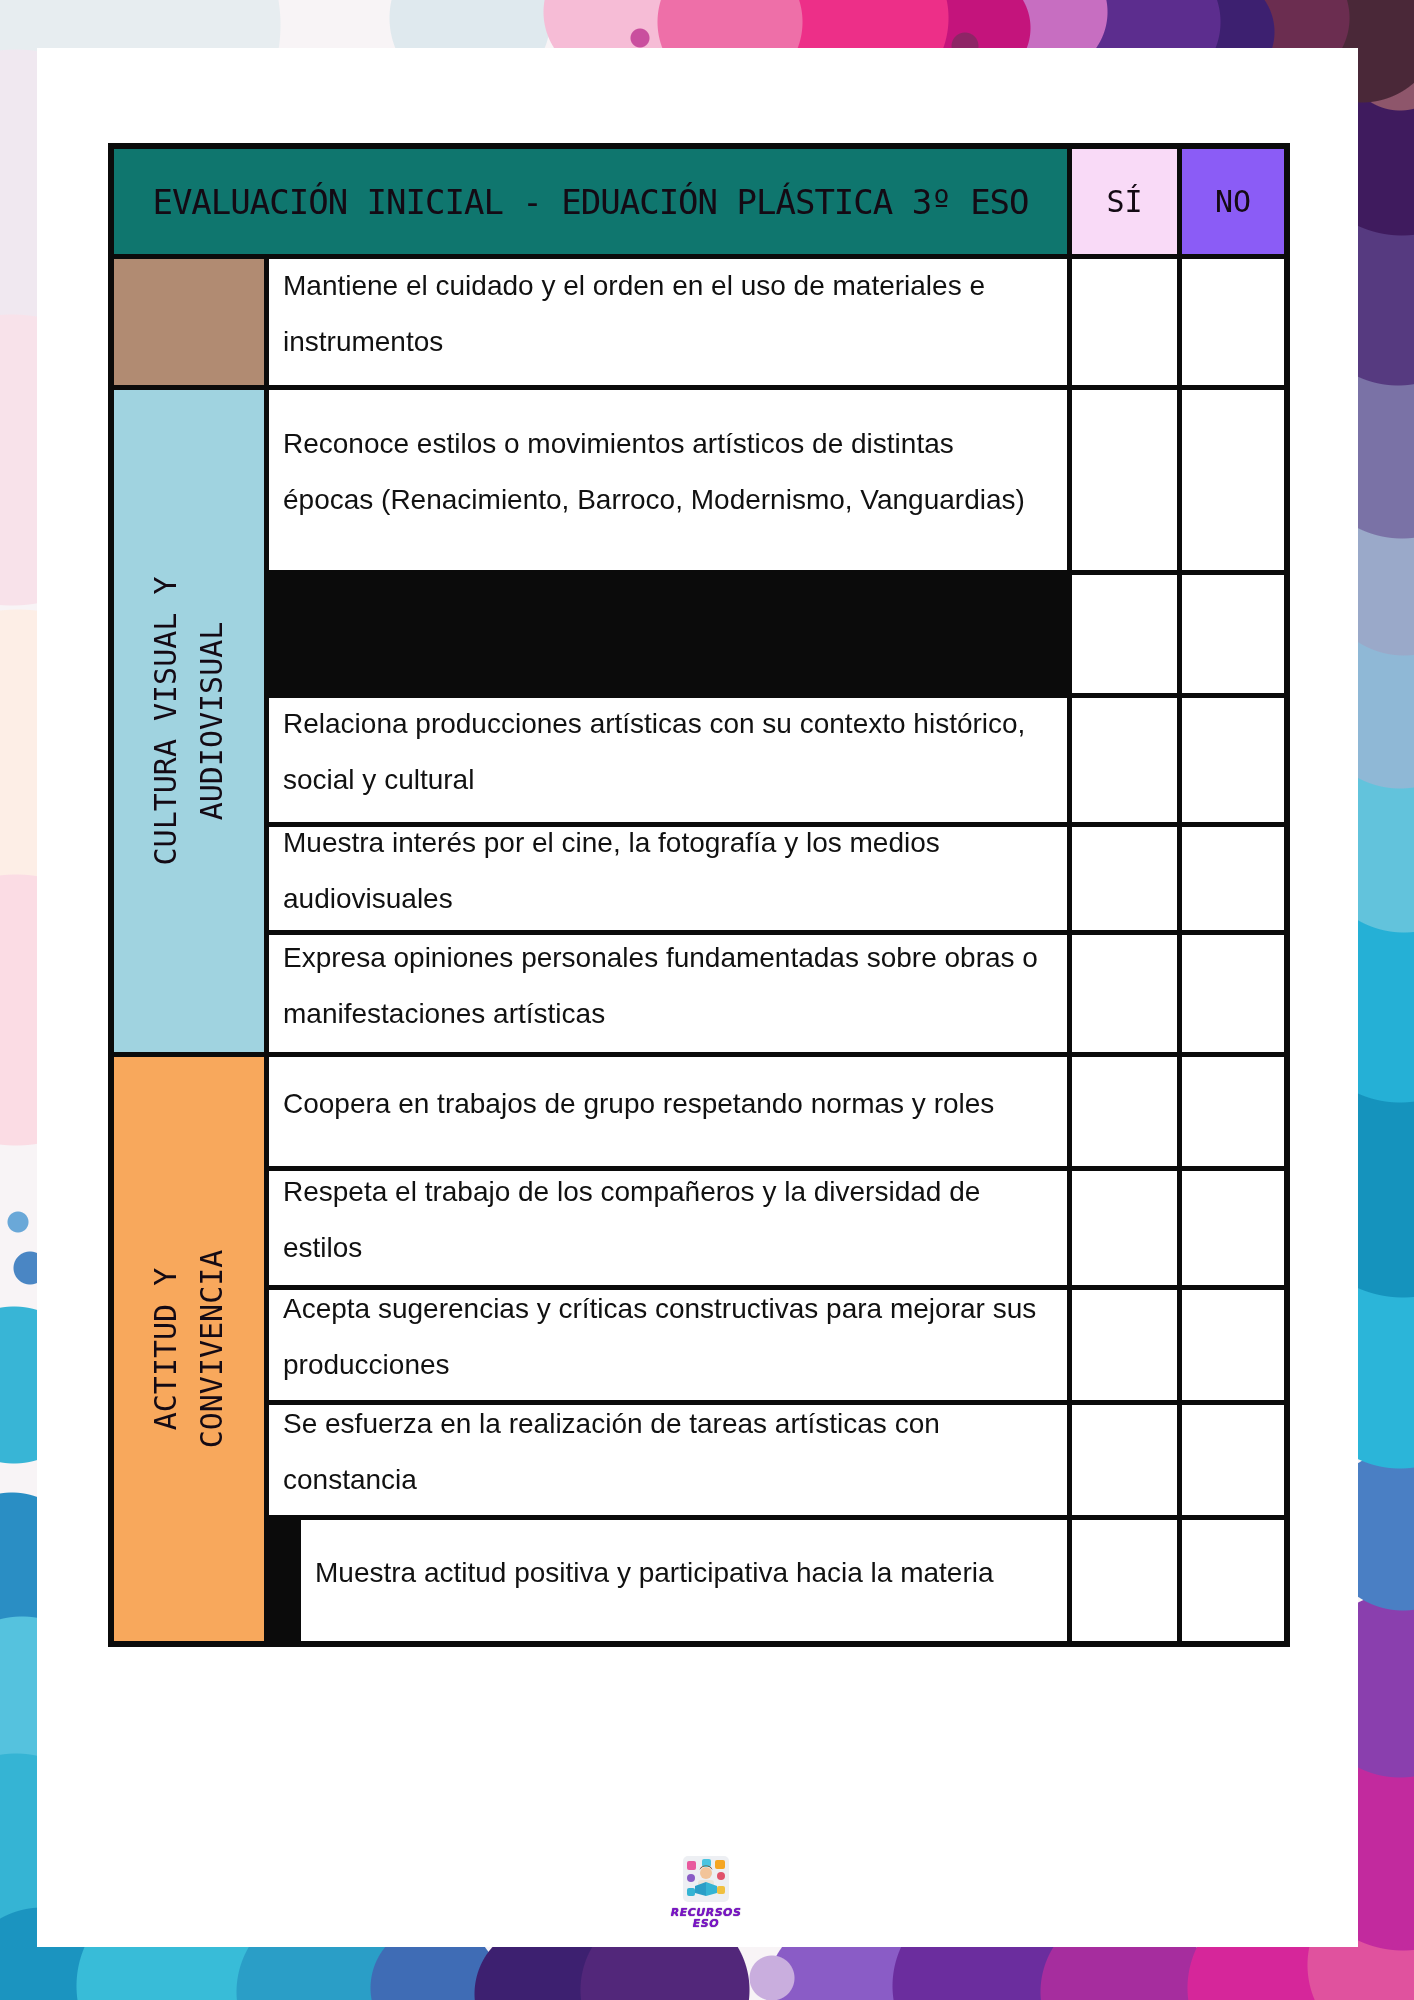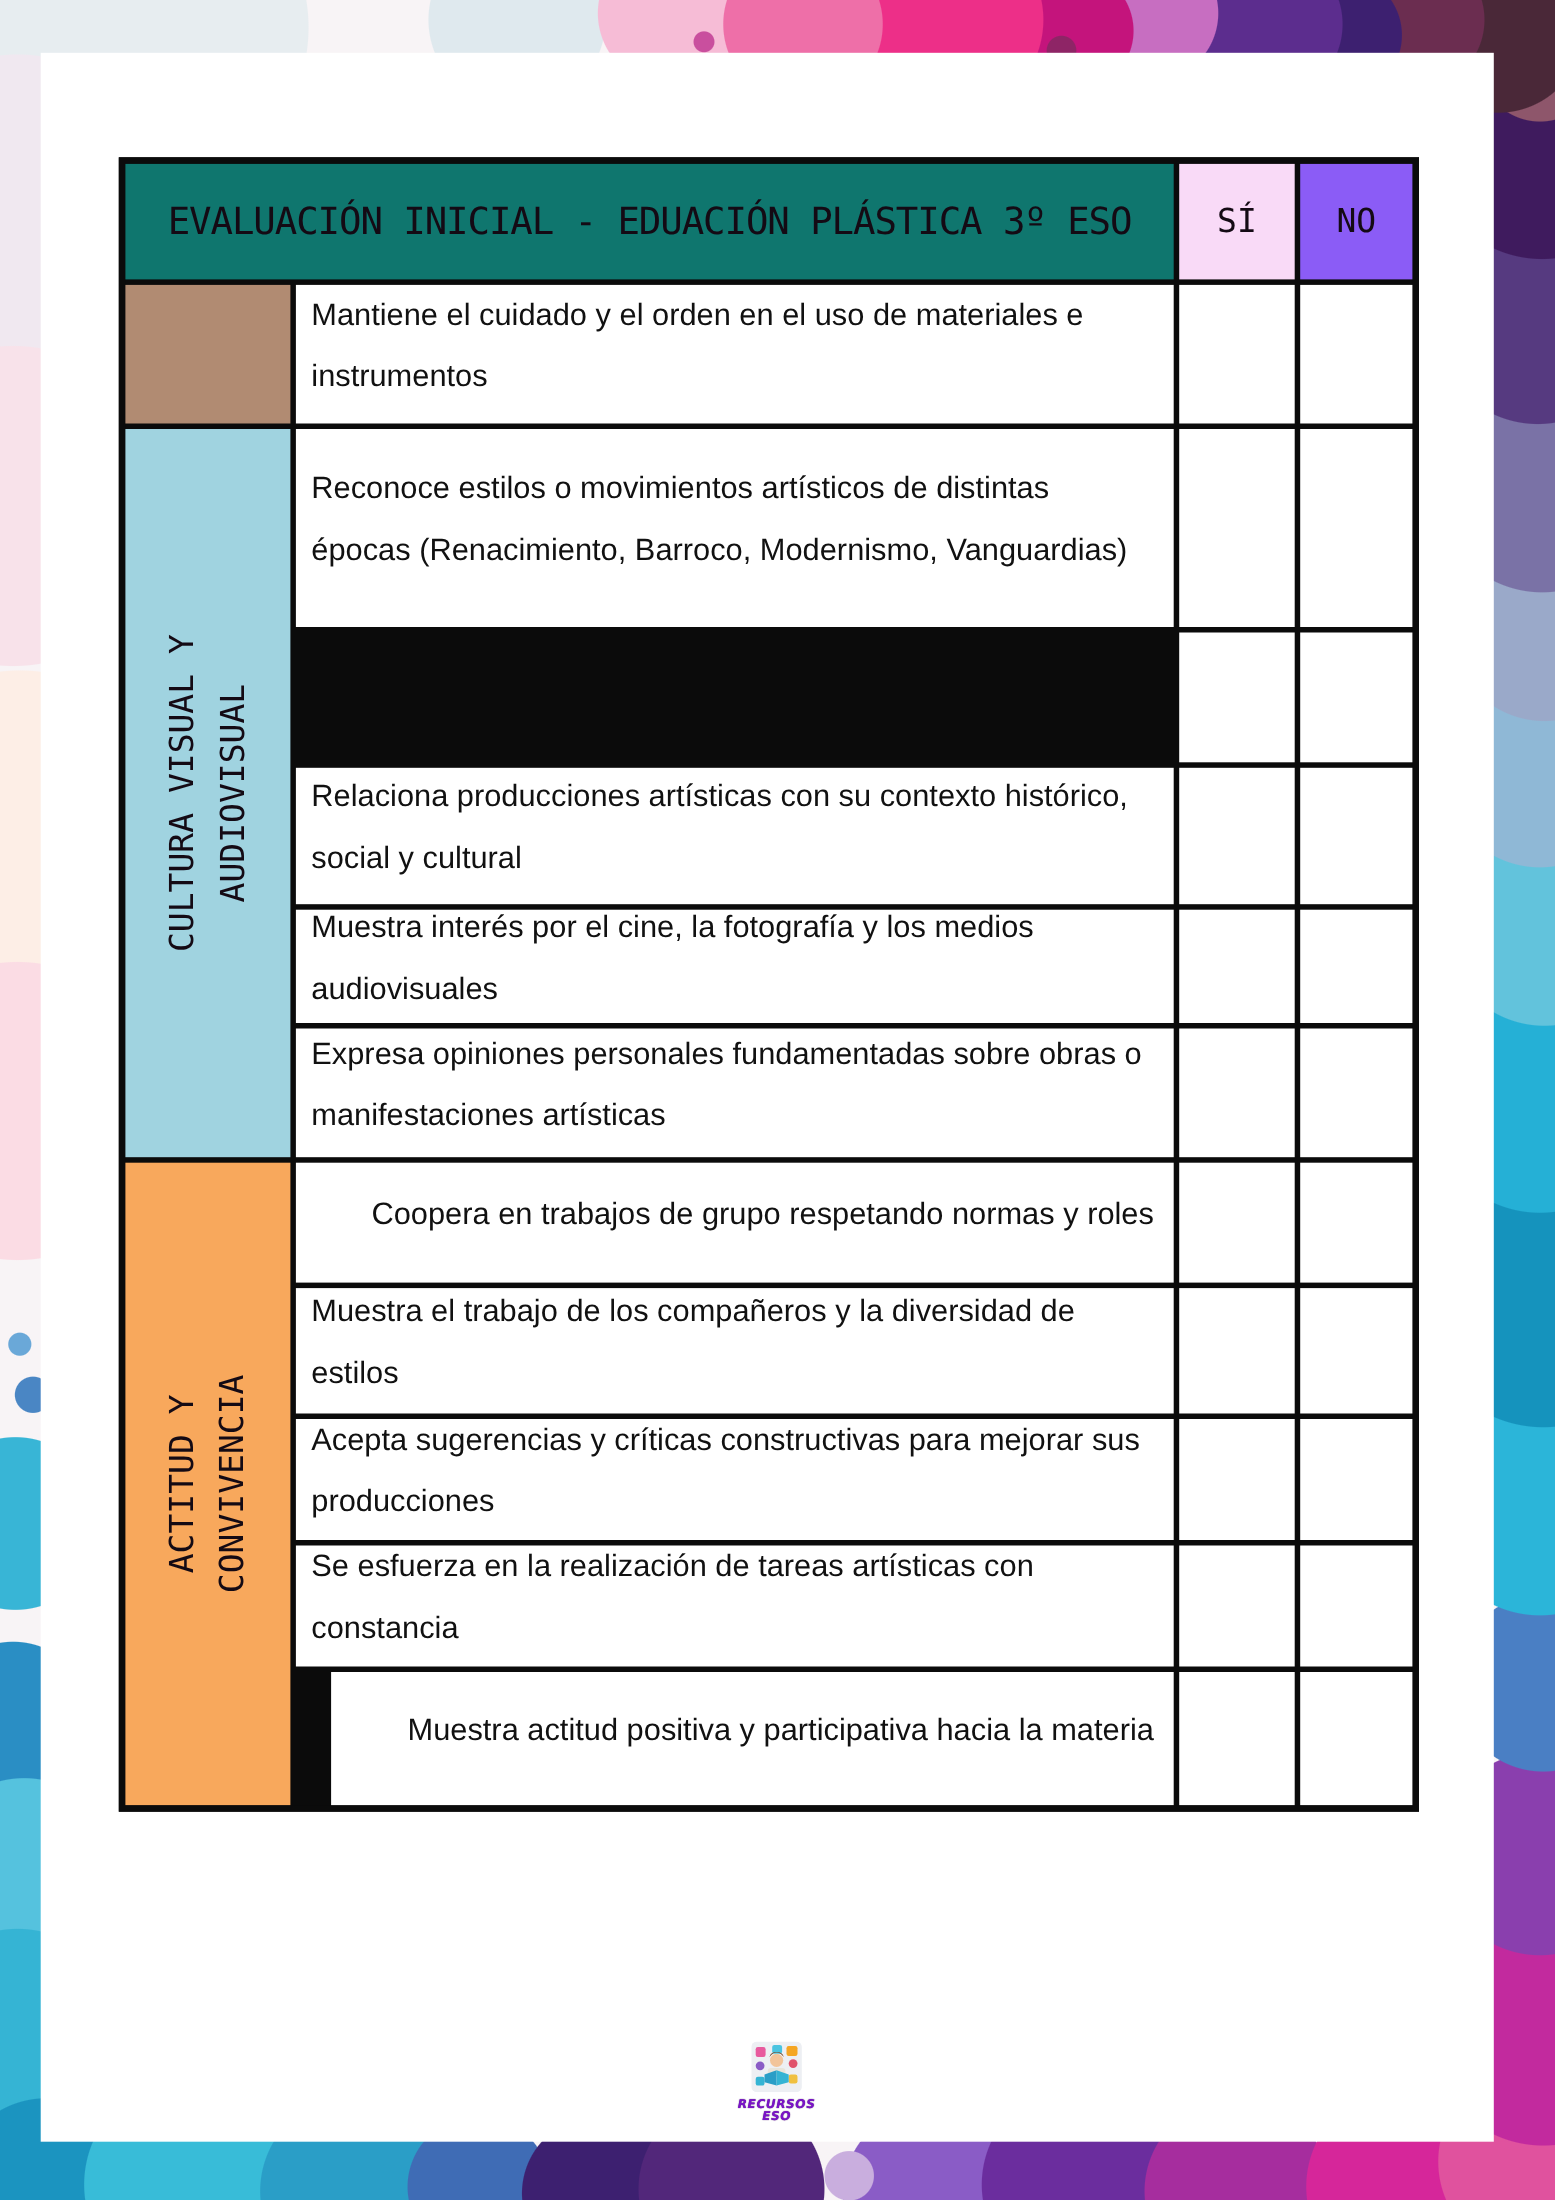--- a/index.html
+++ b/index.html
@@ -112,21 +112,21 @@
     text-align: center;
     font-family: "DejaVu Sans Mono", monospace;
     font-size: 30px; line-height: 46px; letter-spacing: 0px;
     color: #140a14; white-space: nowrap;
   }
 
   .crit {
     display: flex; align-items: center;
     padding: 0 18px 16px 14px;
     font-family: "Liberation Sans", sans-serif;
-    font-size: 28px; line-height: 56px; color: #111111; justify-content: flex-end;
+    font-size: 28px; line-height: 56px; color: #111111;
   }
 
   
   .logo {
     position: absolute;
     left: 706px; top: 1856px;
     transform: translateX(-50%);
     text-align: center;
     width: 120px;
   }
@@ -192,21 +192,21 @@
         <span>Expresa opiniones personales fundamentadas sobre obras o manifestaciones artísticas</span>
       </div>
       <div class="cell ans" style="grid-area: 7 / 3;"></div>
       <div class="cell ans" style="grid-area: 7 / 4;"></div>
       <div class="cell crit" style="grid-area: 8 / 2;">
         <span>Coopera en trabajos de grupo respetando normas y roles</span>
       </div>
       <div class="cell ans" style="grid-area: 8 / 3;"></div>
       <div class="cell ans" style="grid-area: 8 / 4;"></div>
       <div class="cell crit" style="grid-area: 9 / 2;">
-        <span>Muestra el trabajo de los compañeros y la diversidad de estilos</span>
+        <span>Respeta el trabajo de los compañeros y la diversidad de estilos</span>
       </div>
       <div class="cell ans" style="grid-area: 9 / 3;"></div>
       <div class="cell ans" style="grid-area: 9 / 4;"></div>
       <div class="cell crit" style="grid-area: 10 / 2;">
         <span>Acepta sugerencias y críticas constructivas para mejorar sus producciones</span>
       </div>
       <div class="cell ans" style="grid-area: 10 / 3;"></div>
       <div class="cell ans" style="grid-area: 10 / 4;"></div>
       <div class="cell crit" style="grid-area: 11 / 2;">
         <span>Se esfuerza en la realización de tareas artísticas con constancia</span>

